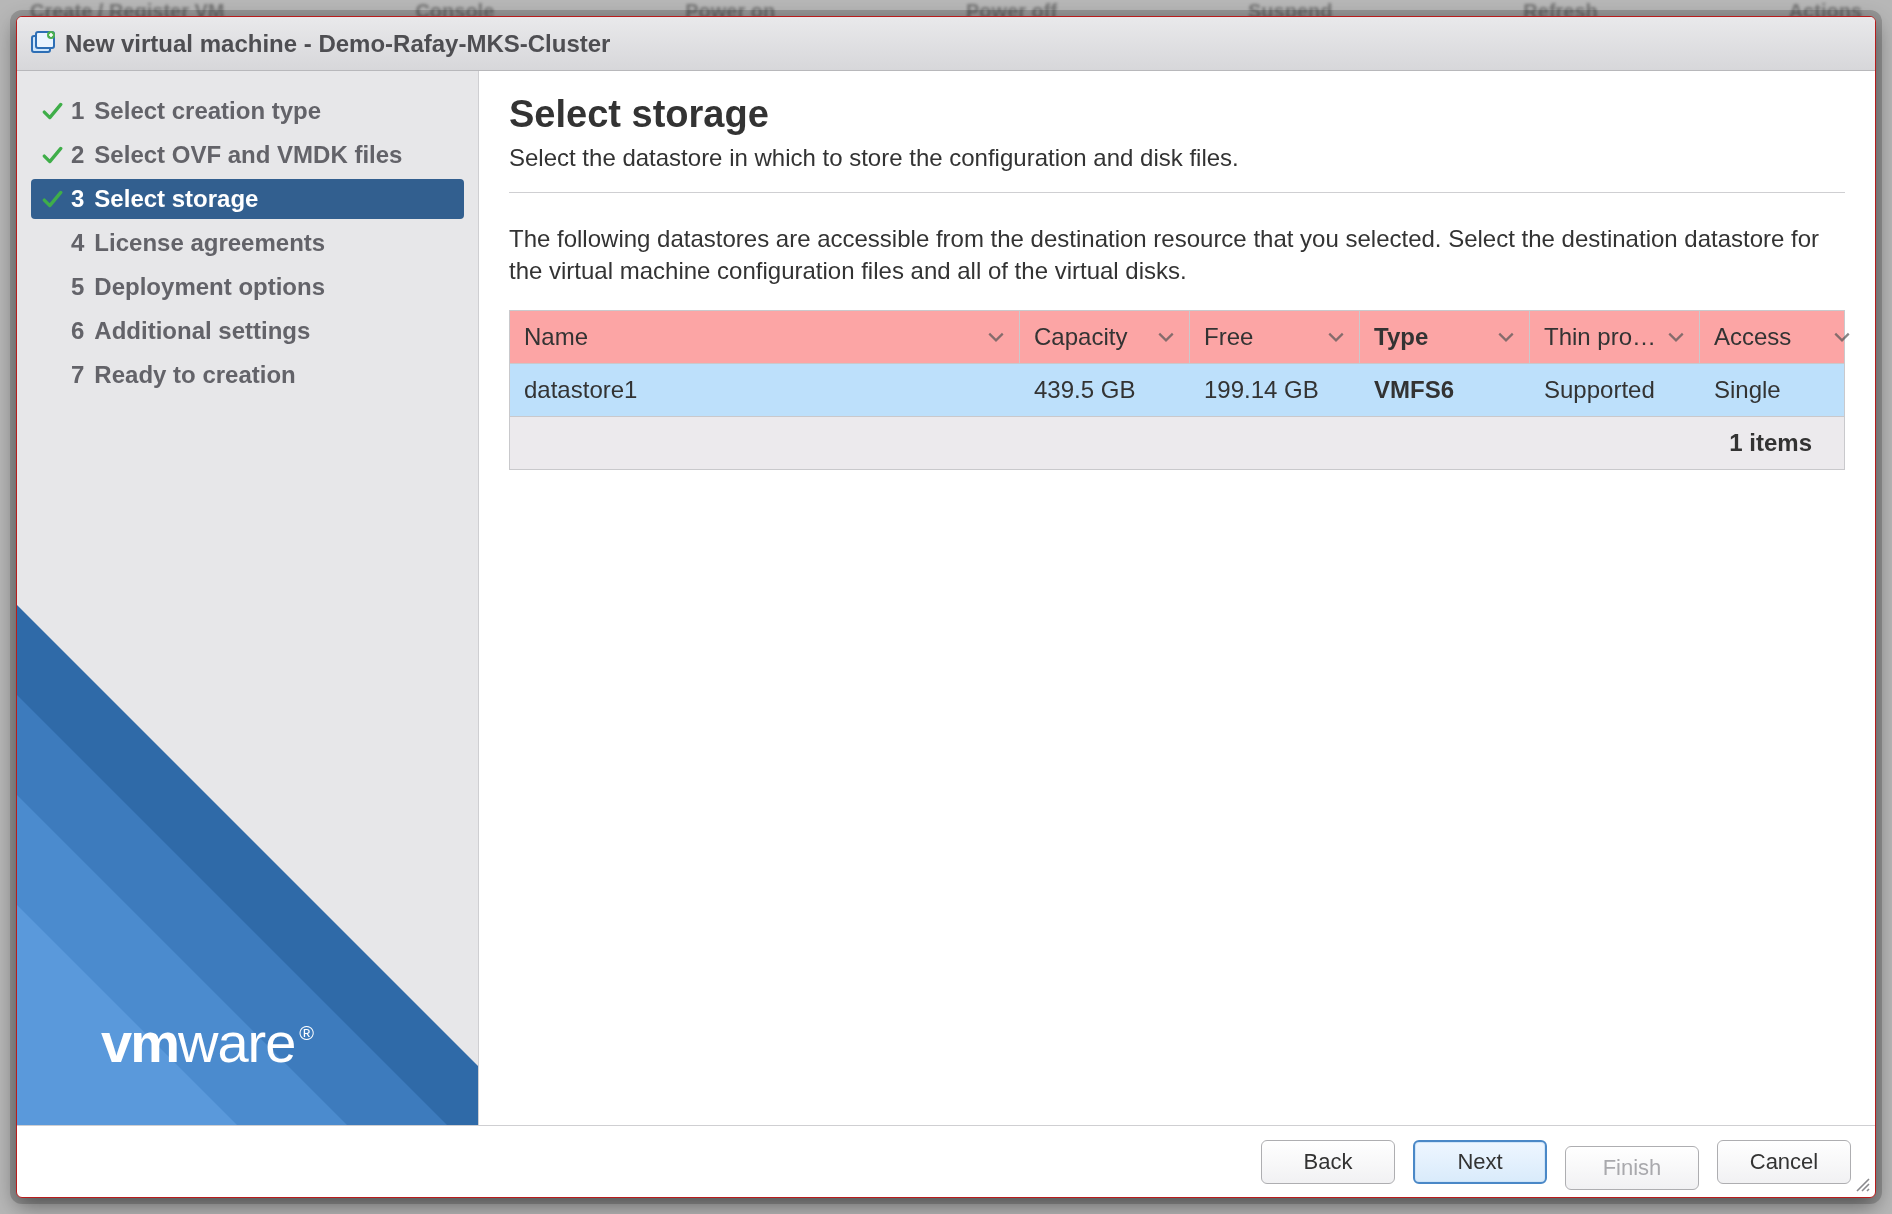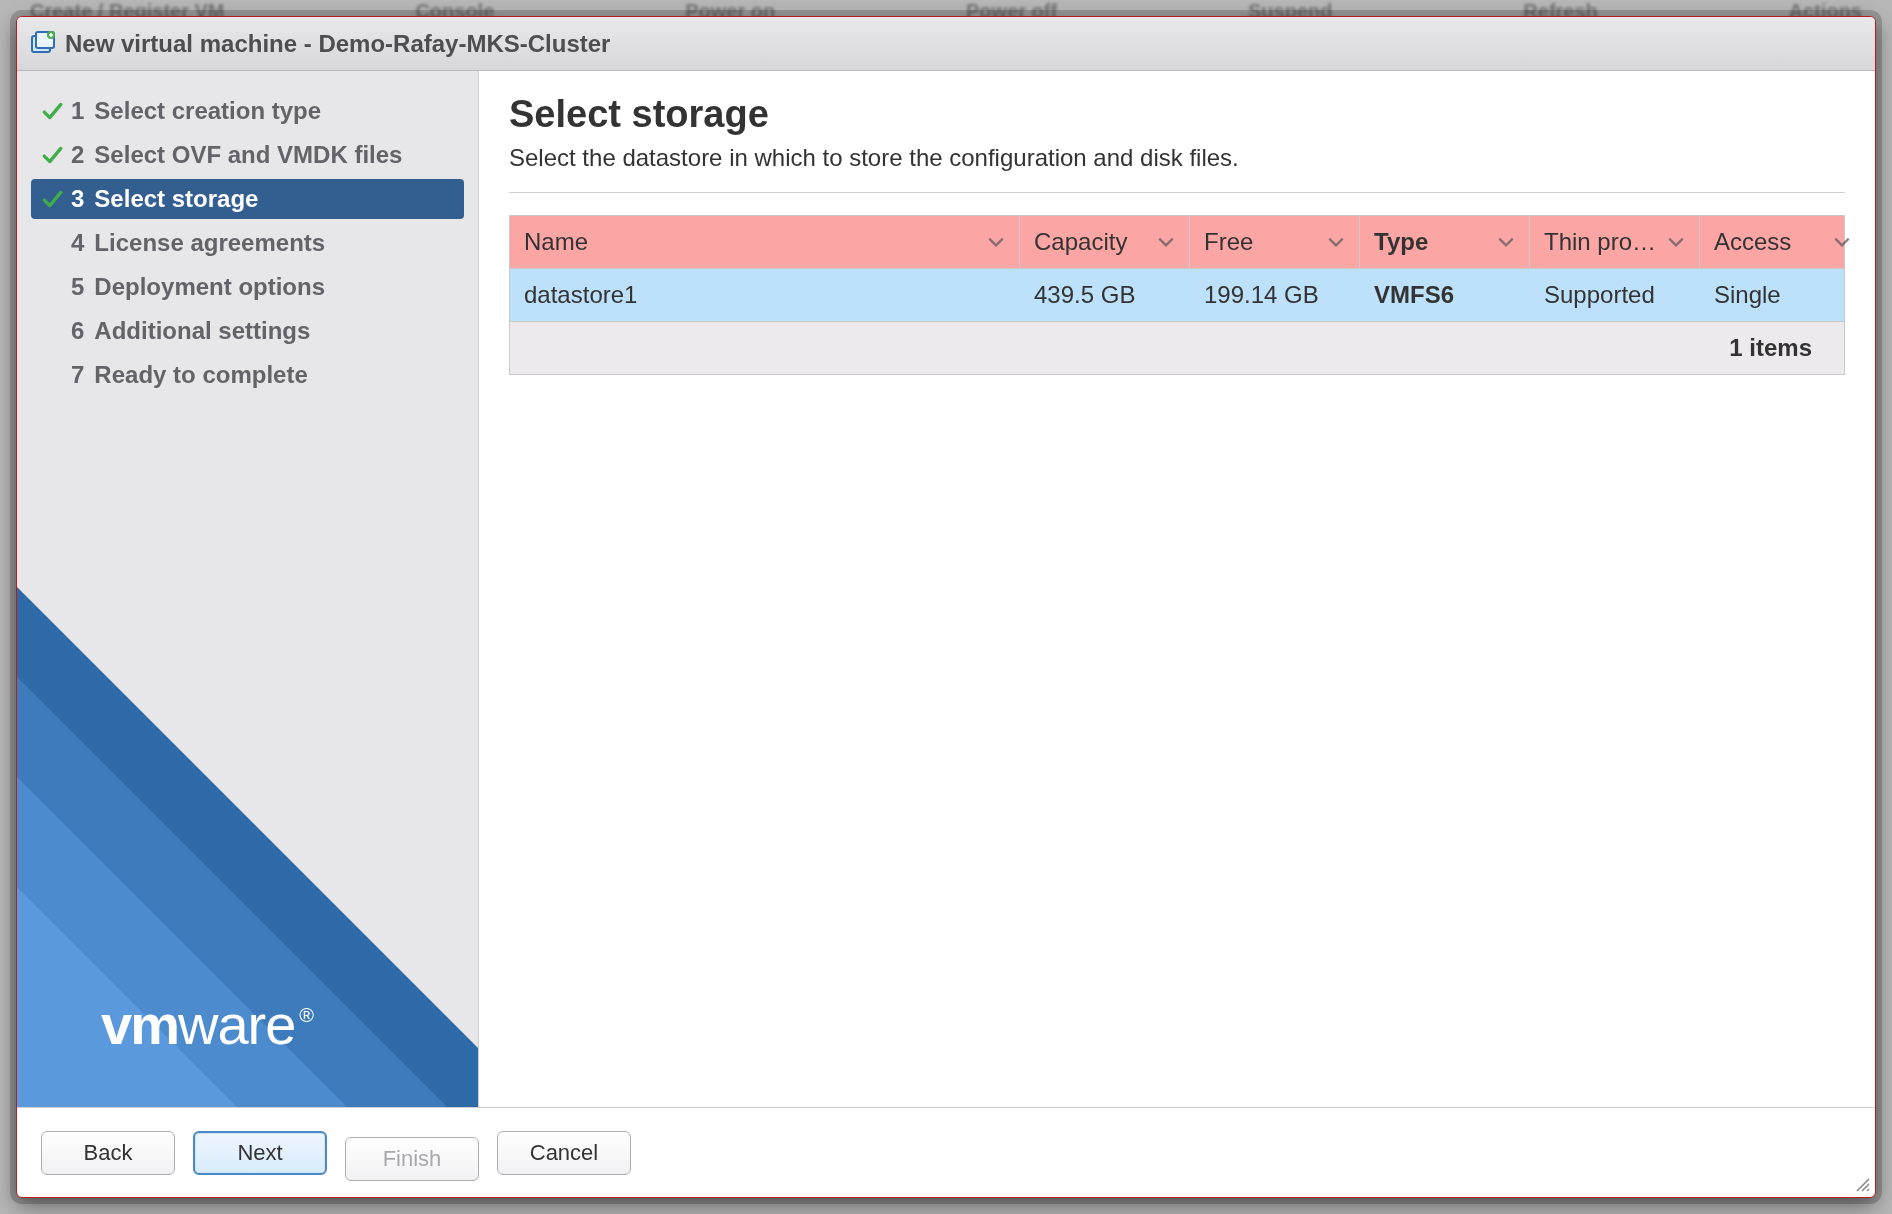--- a/index.html
+++ b/index.html
@@ -184,25 +184,25 @@
   .dt-footer {
     display:flex;
     justify-content:flex-end;
     padding: 12px 32px;
     font-size: 24px;
     font-weight: 700;
     color: #333;
     background:#eceaed;
   }
   .footer-bar {
-    height: 90px;
+    height: 72px;
     border-top: 1px solid #cfcfd2;
     display: flex;
     align-items: center;
-    justify-content: flex-start;
+    justify-content: flex-end;
     gap: 18px;
     padding: 17px 24px;
     position: relative;
   }
   .btn {
     min-width: 134px;
     height: 44px;
     border: 1px solid #aeaeb1;
     border-radius: 6px;
     background: linear-gradient(#ffffff,#f1f1f3);
@@ -295,40 +295,41 @@
               <path d="M3 11l5 5L18 4" fill="none" stroke="#3fae49" stroke-width="3" stroke-linecap="round" stroke-linejoin="round"></path>
             </svg>
             <span class="num">6</span>
             <span>Additional settings</span>
           </div>
           <div class="step">
             <svg class="check" viewBox="0 0 20 20">
               <path d="M3 11l5 5L18 4" fill="none" stroke="#3fae49" stroke-width="3" stroke-linecap="round" stroke-linejoin="round"></path>
             </svg>
             <span class="num">7</span>
-            <span>Ready to complete</span>
+            <span>Ready to creation</span>
           </div>
         </div>
 
       <svg class="triangles" viewBox="0 0 560 640">
         <polygon points="0,640 560,640 0,80" fill="#2f6aa8"></polygon>
         <polygon points="0,640 470,640 0,170" fill="#3d7bbd"></polygon>
         <polygon points="0,640 370,640 0,270" fill="#4b8bce"></polygon>
         <polygon points="0,640 260,640 0,380" fill="#5a99db"></polygon>
       </svg>
       <div class="vmware-logo">
         <span class="vm">vm</span>
           <span>ware</span>
           <span class="reg">®</span>
       </div>
     </div>
 
     <div class="content">
       <div class="page-title">Select storage</div>
       <div class="page-subtitle">Select the datastore in which to store the configuration and disk files.</div>
+      <div class="page-desc">The following datastores are accessible from the destination resource that you selected. Select the destination datastore for the virtual machine configuration files and all of the virtual disks.</div>
 
       <div class="datastore-table">
         <div class="dt-header">
           <div class="dt-col col-name">
             <span>Name</span>
             <svg class="sort" viewBox="0 0 16 16">
                 <path d="M2 5l6 6 6-6" fill="none" stroke="#555" stroke-width="2"></path>
               </svg>
           </div>
           <div class="dt-col col-cap">

